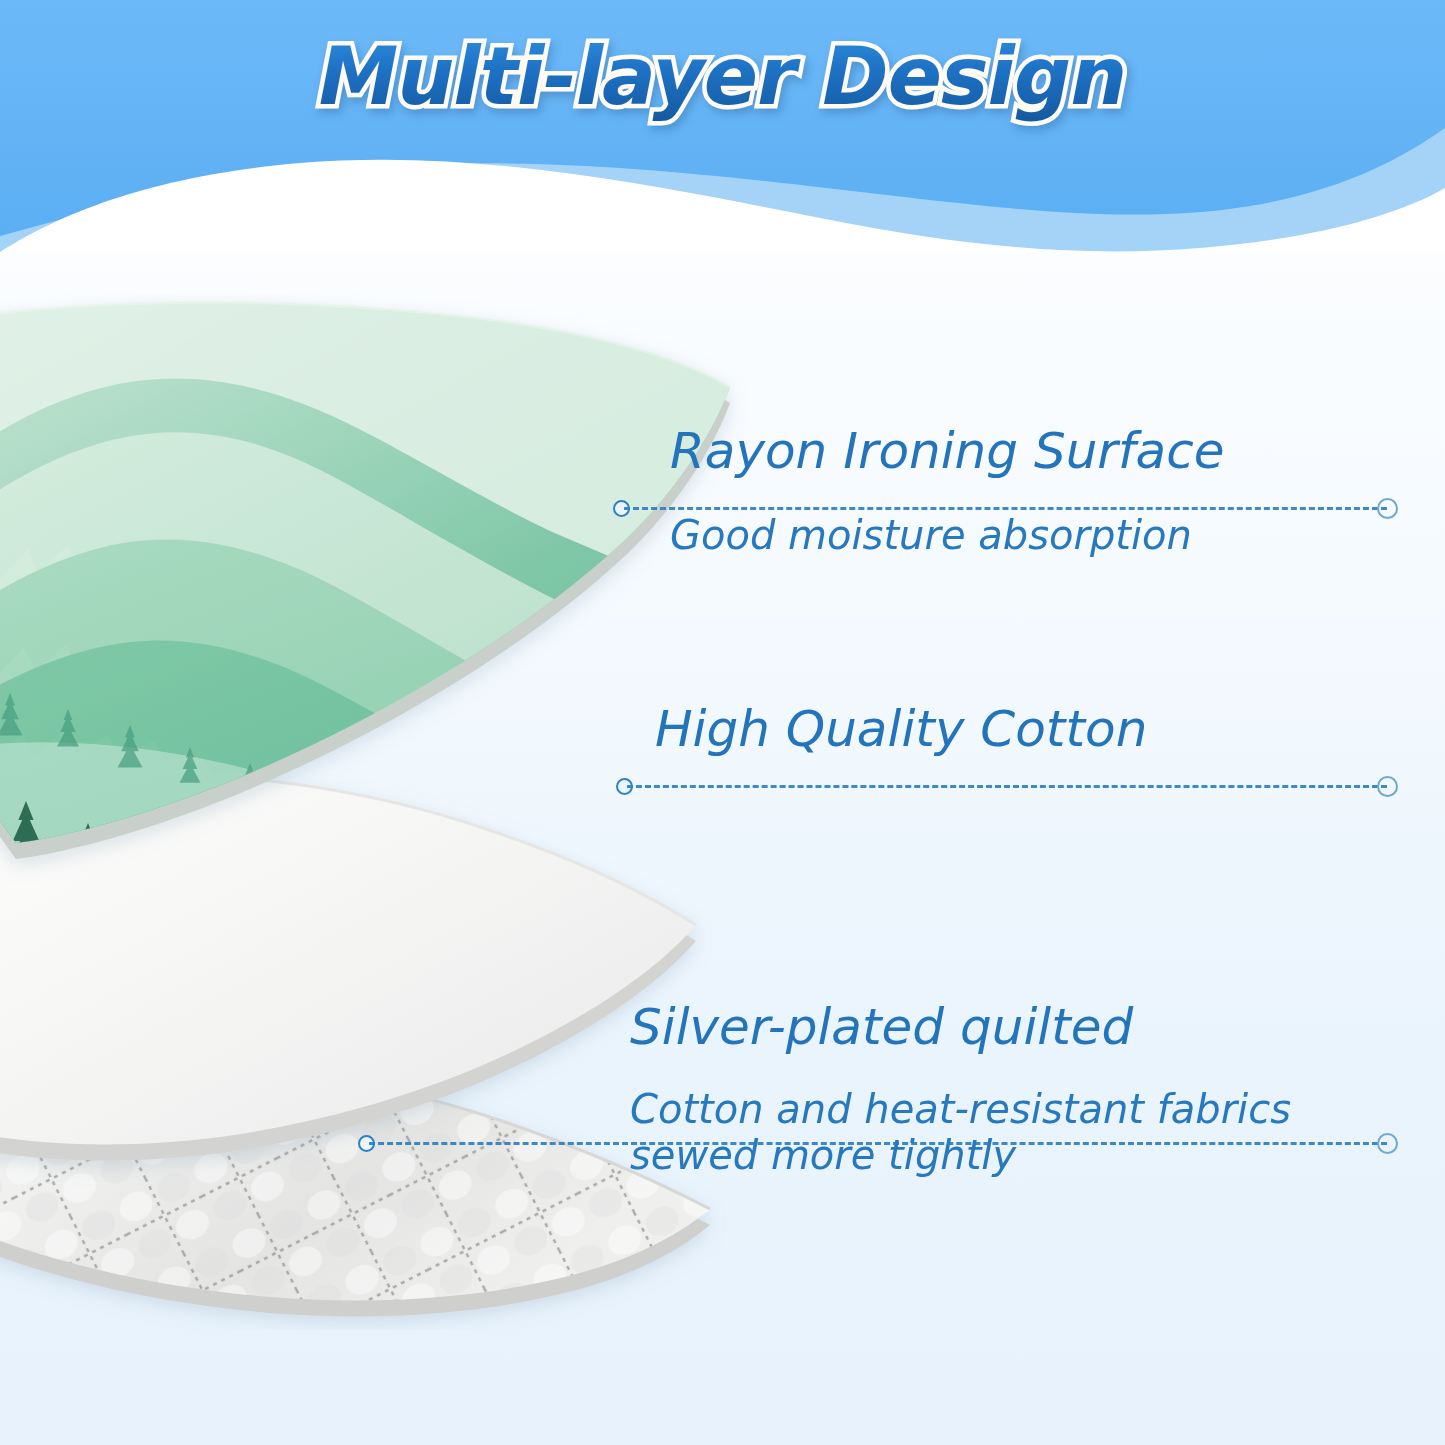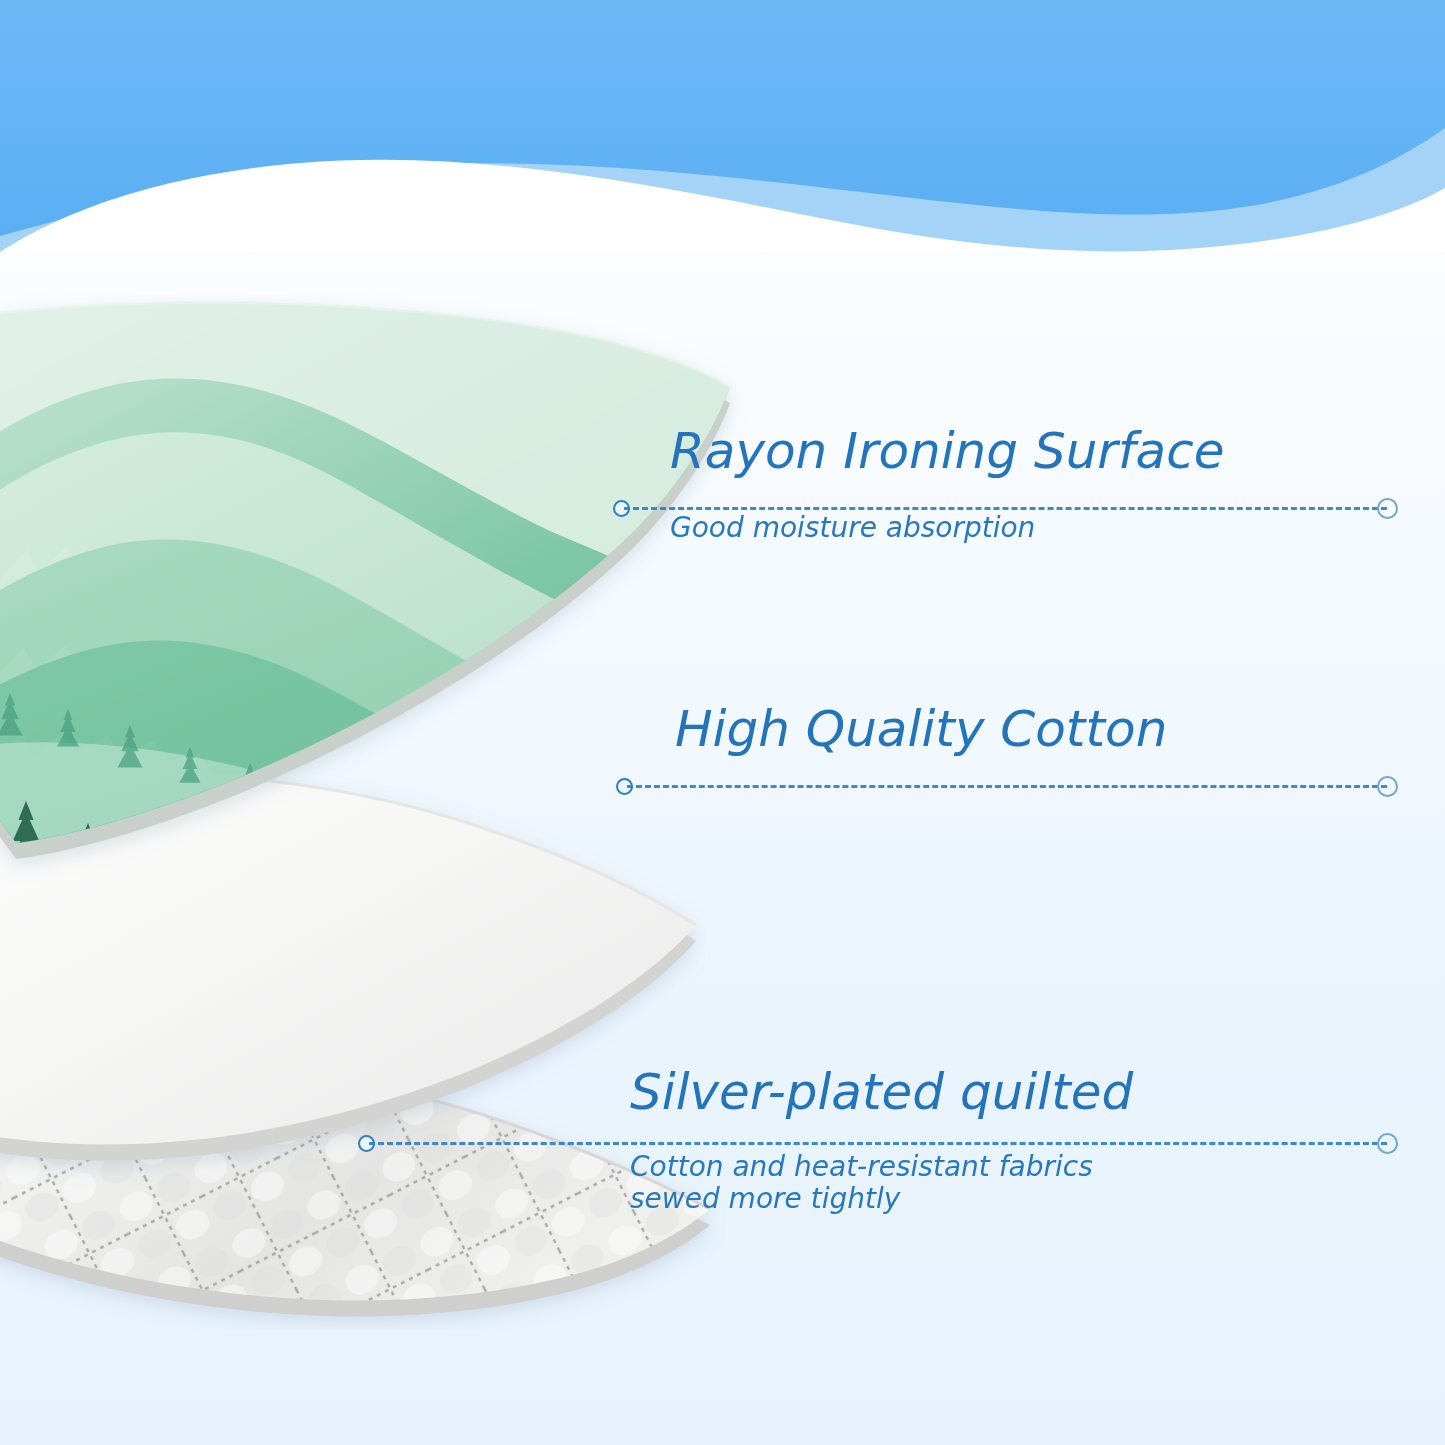--- a/index.html
+++ b/index.html
@@ -85,21 +85,21 @@
     font-family:"DejaVu Sans", sans-serif;
     font-style:italic;
     font-size:50px;
     line-height:1.08;
     color:#2374bb;
     white-space:nowrap;
   }
   .callout .c-sub {
     font-family:"DejaVu Sans", sans-serif;
     font-style:italic;
-    font-size:28px;
+    font-size:40px;
     line-height:1.16;
     color:#2778bd;
   }
   .callout .c-sub div { white-space:nowrap; }
 </style>
 </head>
 <body>
 
 <div id="page">
 
@@ -113,20 +113,26 @@
         </linearGradient>
       </defs>
 
       <rect x="0" y="0" width="1445" height="252" fill="url(#hdrGrad)"></rect>
 
       <path d="M0,236 C180,186 360,150 620,168 C880,186 1080,234 1250,206 C1340,191 1400,160 1445,128 L1445,252 L0,252 Z" fill="#a8d5f7" opacity="0.95"></path>
 
       <path d="M0,252 C60,214 150,176 300,163 C470,149 640,182 820,218 C960,246 1080,258 1200,248 C1320,238 1400,214 1445,188 L1445,252 Z" fill="#ffffff"></path>
     </svg>
 
+    <div id="title-wrap">
+      <div style="position:relative;">
+        <div id="title-outline">Multi-layer Design</div>
+        <div id="title">Multi-layer Design</div>
+      </div>
+    </div>
   </div>
 
   <div id="stack">
     <svg width="960" height="1035" viewBox="0 0 960 1035">
       <defs>
 
         <linearGradient id="quiltG" x1="0" y1="0" x2="1" y2="0.35">
           <stop offset="0%" stop-color="#e9e9e9"></stop>
           <stop offset="35%" stop-color="#f1f1f0"></stop>
           <stop offset="70%" stop-color="#e4e4e3"></stop>
@@ -334,31 +340,31 @@
       <div>Good moisture absorption</div>
     </div>
   </div>
 
   <div class="leader" style="left:616px; top:775px; width:782px;">
     <span class="dot-start"></span>
     <span class="dash"></span>
     <span class="dot-end"></span>
   </div>
 
-  <div class="callout" style="right:50px; top:702px; width:720px;">
+  <div class="callout" style="right:70px; top:702px; width:720px;">
     <div class="c-title">High Quality Cotton</div>
   </div>
 
   <div class="leader" style="left:358px; top:1132px; width:1040px;">
     <span class="dot-start"></span>
     <span class="dash"></span>
     <span class="dot-end"></span>
   </div>
 
-  <div class="callout" style="right:55px; top:1065px; width:760px;">
+  <div class="callout" style="right:55px; top:1000px; width:760px;">
     <div class="c-title">Silver-plated quilted</div>
     <div class="c-sub" style="margin-top:32px;font-style:italic;">
       <div>Cotton and heat-resistant fabrics</div>
       <div>sewed more tightly</div>
     </div>
   </div>
 
 </div>
 
 </body></html>

